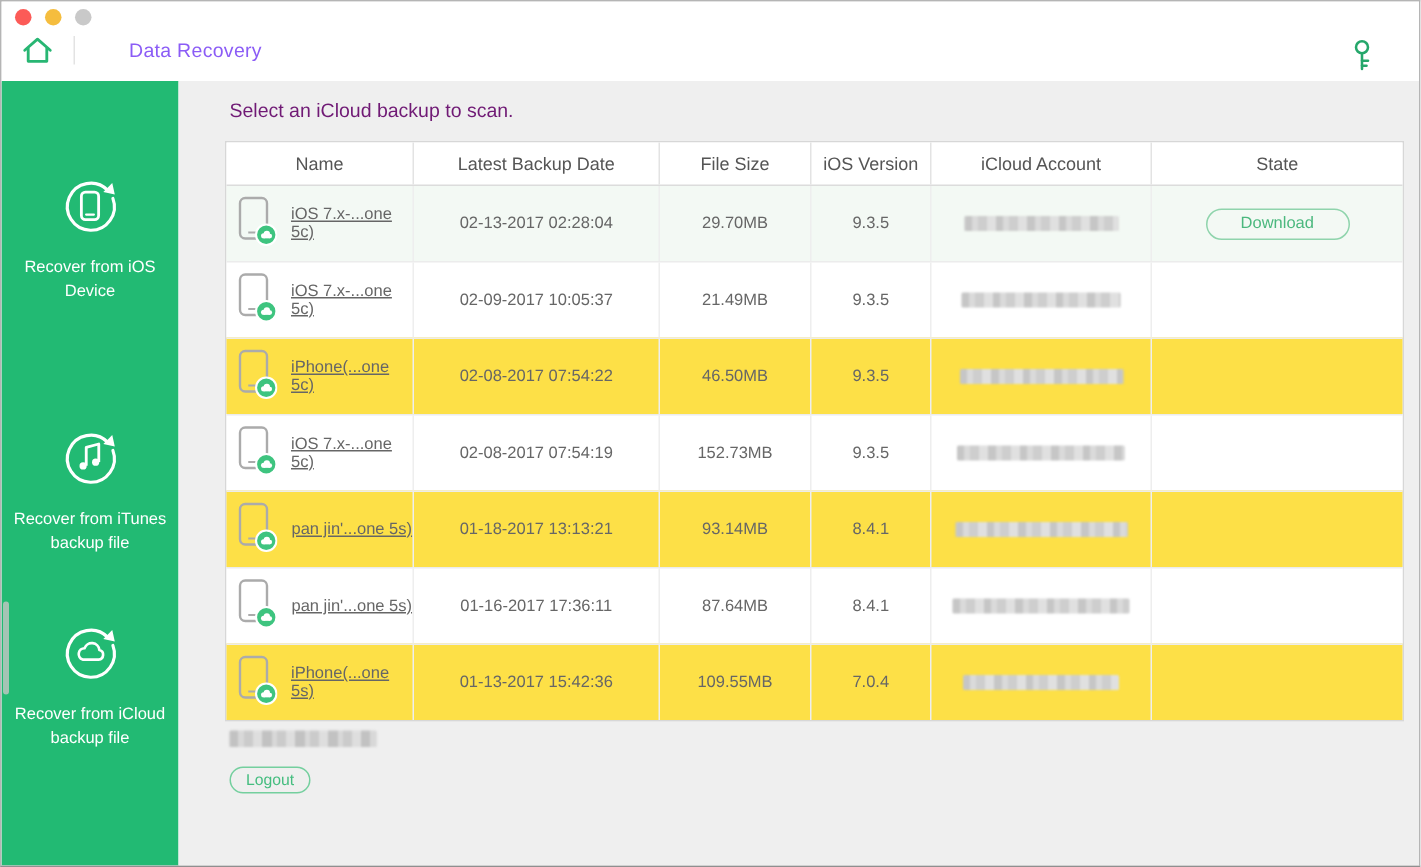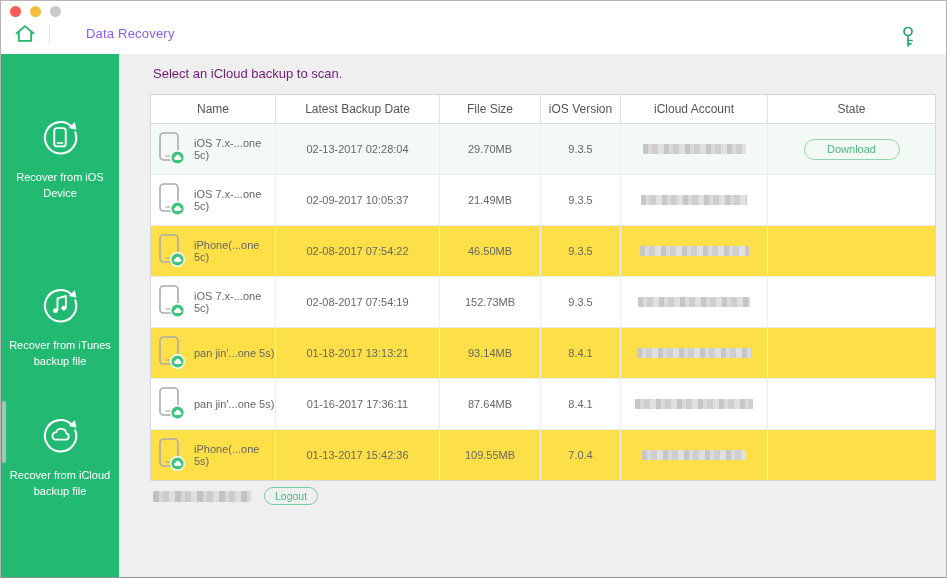--- a/index.html
+++ b/index.html
@@ -34,26 +34,26 @@
   .heading{position:absolute;left:34px;top:12px;font-size:13px;color:#701a75;}
   .table{position:absolute;left:31px;top:40px;width:784px;background:#fff;border:1px solid #d7d7d7;}
   .thead{display:flex;height:28px;background:#fff;border-bottom:1px solid #dcdcdc;}
   .th{display:flex;align-items:center;justify-content:center;font-size:12px;color:#555;border-right:1px solid #e3e3e3;box-sizing:border-box;}
   .trow{display:flex;height:50px;background:#fff;}
   .trow + .trow{border-top:1px solid #ececec;}
   .trow.hl{background:#f3f9f4;}
   .trow.alt{background:#fde047;}
   .td{display:flex;align-items:center;justify-content:center;font-size:11px;color:#666;border-right:1px solid #eee;box-sizing:border-box;}
   .c0{width:125px;} .c1{width:164px;} .c2{width:101px;} .c3{width:80px;} .c4{width:147px;} .c5{width:167px;border-right:none;}
-  .td.c0{justify-content:flex-start;padding-left:7px;gap:9px;}
+  .td.c0{justify-content:center;padding-left:7px;gap:9px;text-decoration:underline;}
   .redact{width:112px;height:10px;border-radius:1px;filter:blur(.6px);
     background:repeating-linear-gradient(90deg,#c6c6c6 0 5px,#dadada 5px 9px,#cecece 9px 15px,#e0e0e0 15px 21px);}
   .dl-btn{width:96px;height:21px;border:1px solid var(--accent-soft);border-radius:11px;background:transparent;
     color:#4bb87e;font-size:11px;font-family:"Liberation Sans",sans-serif;cursor:pointer;line-height:19px;padding:0;}
-  .footer{position:absolute;left:34px;top:433px;display:flex;align-items:center;gap:13px;}
+  .footer{position:absolute;left:34px;top:433px;display:flex;align-items:flex-start;gap:13px;flex-direction:column;}
   .redact-footer{width:98px;height:11px;border-radius:1px;filter:blur(.6px);
     background:repeating-linear-gradient(90deg,#c2c2c2 0 6px,#d8d8d8 6px 10px,#cbcbcb 10px 16px,#dedede 16px 22px);}
   .logout-btn{border:1px solid #74cf9e;border-radius:10px;background:transparent;color:#44bd7f;
     font-size:10.5px;font-family:"Liberation Sans",sans-serif;padding:2px 10px;cursor:pointer;}
 </style>
 </head>
 <body>
 
 <div id="window">
 

